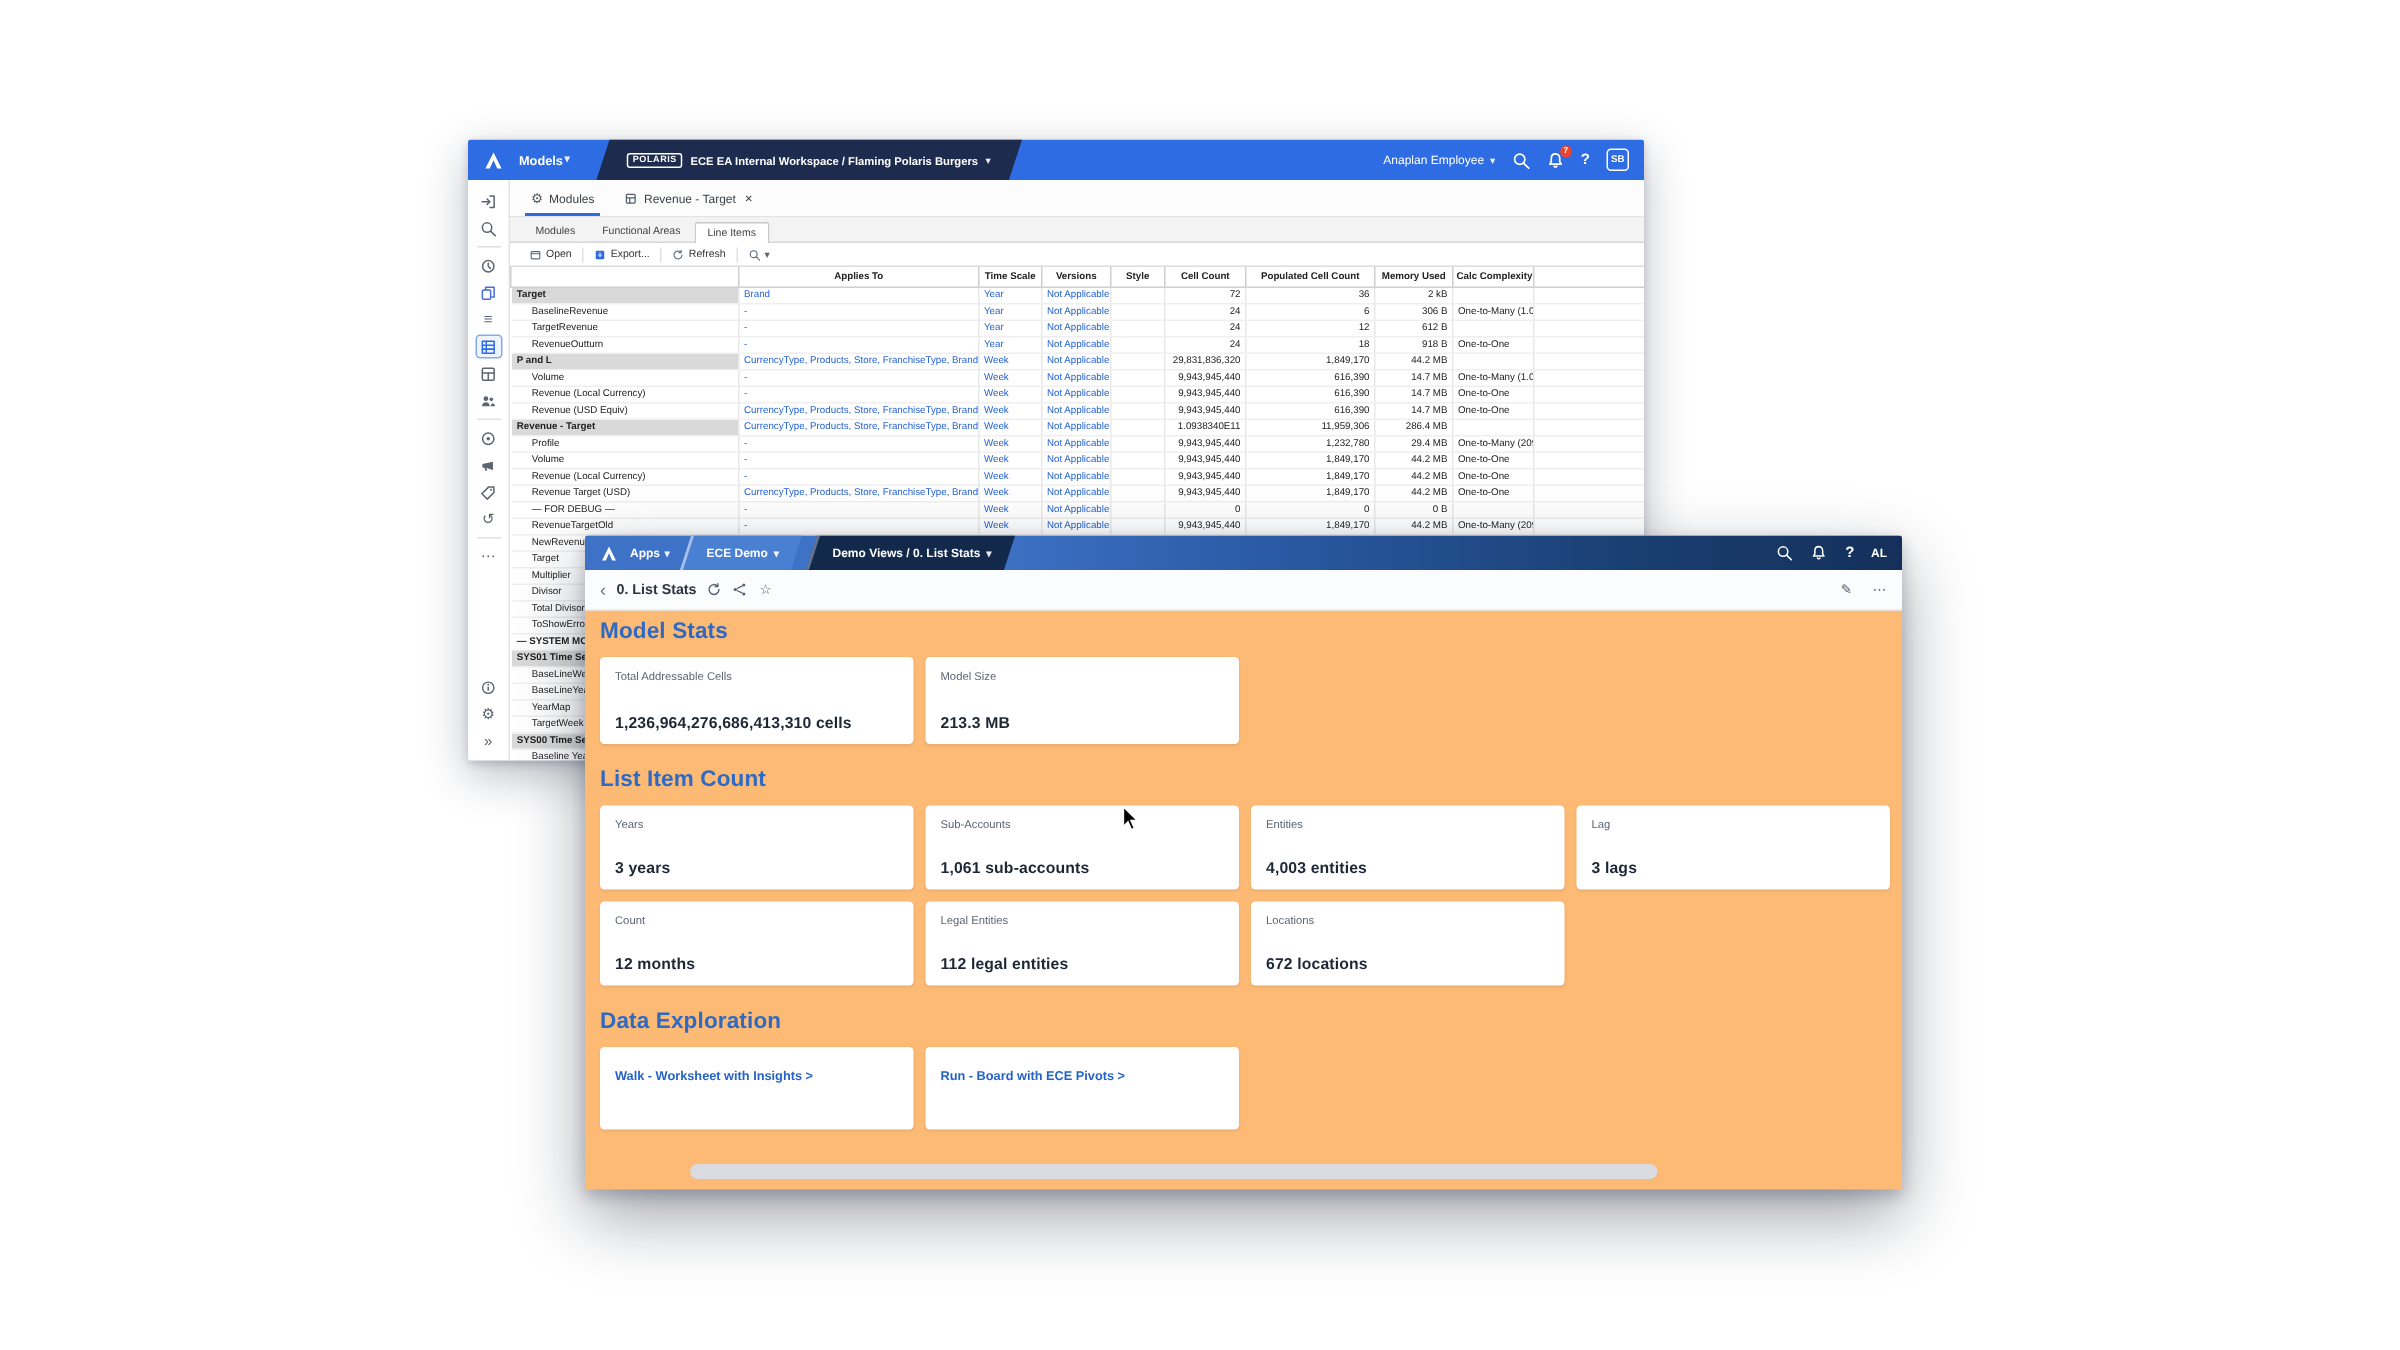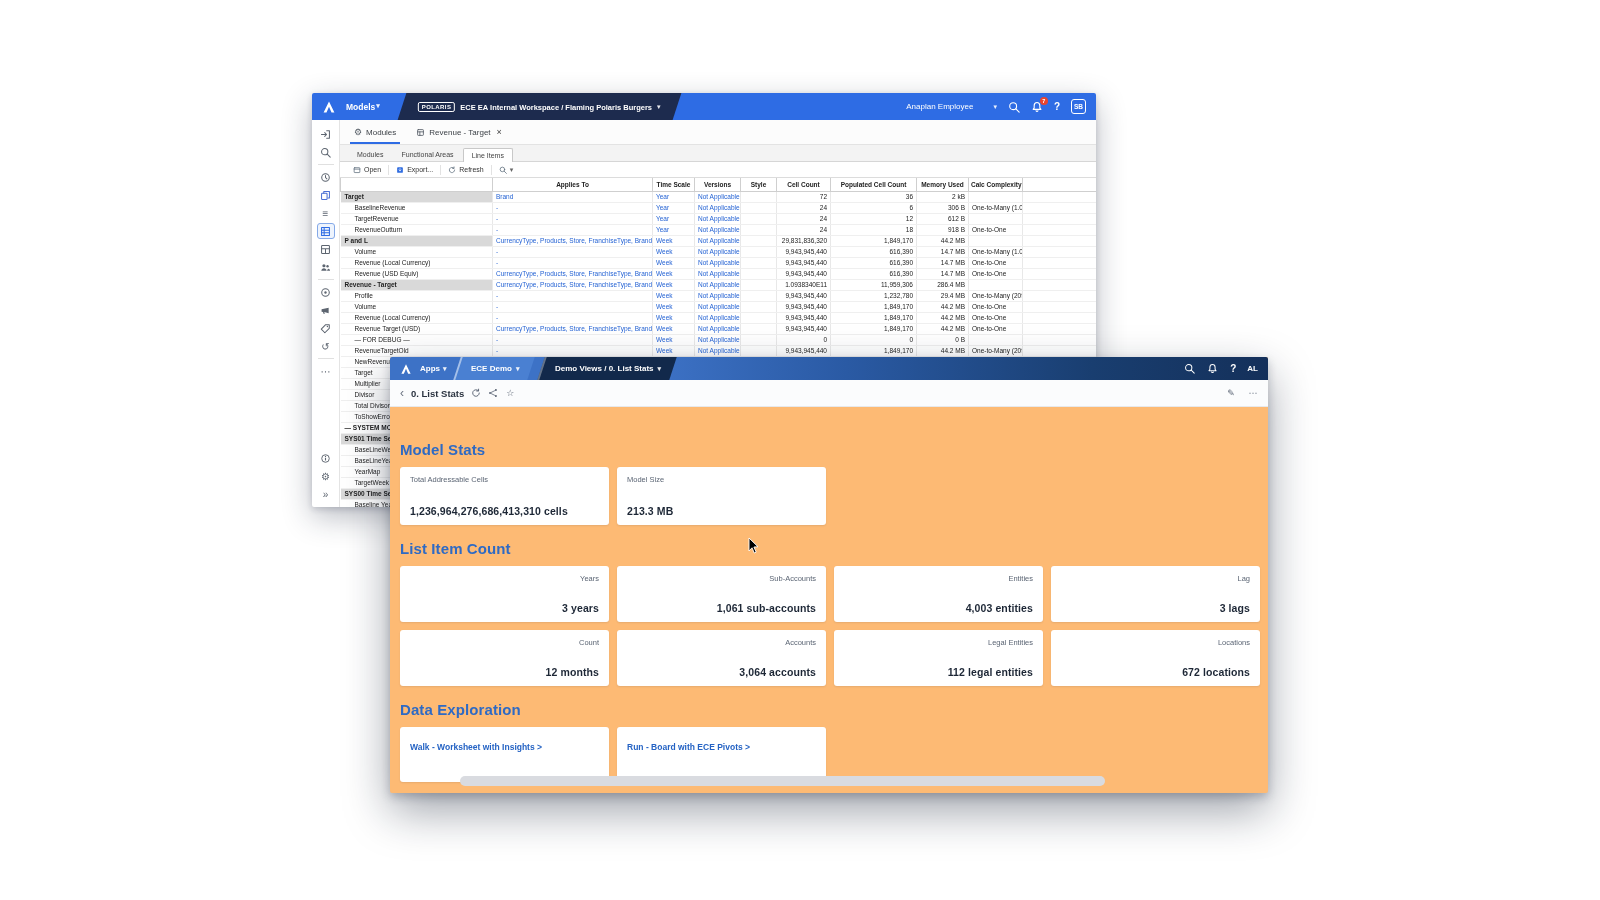--- a/index.html
+++ b/index.html
@@ -12,21 +12,21 @@
     display:flex; flex-direction:column; overflow:hidden; }
   .mw-navbar { height:27px; background:#2e6ce4; display:flex; align-items:center; color:#fff; padding:0 10px; gap:10px; flex:0 0 auto; }
   .logo-mark { width:14px; height:14px; display:flex; }
   .nav-menu { font-size:8.5px; display:flex; align-items:flex-start; gap:1px; font-weight:bold; }
   .chev { font-size:7px; opacity:.9; }
   .mw-crumb { height:27px; background:#1d2b4e; transform:skewX(-18deg); display:flex; align-items:center; padding:0 16px; margin-left:12px; }
   .mw-crumb-inner { transform:skewX(18deg); display:flex; align-items:center; gap:5px; }
   .badge-polaris { border:1px solid #fff; border-radius:2px; font-size:6px; font-weight:bold; letter-spacing:.4px; padding:1px 3px; }
   .crumb-text { font-size:7.5px; font-weight:bold; white-space:nowrap; }
   .mw-right { margin-left:auto; display:flex; align-items:center; gap:11px; }
-  .user-label { font-size:8px; display:flex; align-items:center; gap:20px; }
+  .user-label { font-size:8px; display:flex; align-items:center; gap:4px; }
   .nav-ic { width:12px; height:12px; color:#fff; display:flex; }
   .nav-ic svg { width:12px; height:12px; }
   .notif { position:relative; }
   .notif-badge { position:absolute; top:-4px; right:-5px; background:#e8442e; color:#fff; font-size:5.5px; font-weight:bold;
     border-radius:5px; min-width:8px; height:8px; line-height:8px; text-align:center; padding:0 1px; }
   .help-glyph { font-size:10px; font-weight:bold; }
   .avatar { width:15px; height:15px; border:1px solid #fff; border-radius:3px; font-size:6.5px; font-weight:bold;
     display:flex; align-items:center; justify-content:center; }
 
   .mw-body { display:flex; flex:1; min-height:0; }
@@ -88,25 +88,25 @@
 
   .aw-header { height:27px; background:#fbfcfd; border-bottom:1px solid #e7e9ec; display:flex; align-items:center; padding:0 10px; gap:7px; flex:0 0 auto; }
   .back-ic { font-size:12px; color:#6a7280; line-height:1; }
   .page-title { font-size:9.5px; color:#2b3340; font-weight:bold; }
   .hd-ic { width:10px; height:10px; color:#566070; display:flex; align-items:center; justify-content:center; font-size:9px; }
   .hd-ic svg { width:10px; height:10px; }
   .aw-header-right { margin-left:auto; display:flex; align-items:center; gap:12px; color:#566070; }
 
   .aw-content { flex:1; padding:0 10px; position:relative; }
   .section-title { font-size:15px; font-weight:bold; color:#2e6ac4; margin:15px 0 9px; letter-spacing:.1px; }
-  .section-title.first { margin-top:34px; }
+  .section-title.first { margin-top:5px; }
   .cards-grid { display:grid; grid-template-columns:repeat(4,209px); gap:8px; }
   .card { background:#fff; border-radius:3px; box-shadow:0 1px 2px rgba(25,35,55,.10); padding:8px 10px; height:58px;
     display:flex; flex-direction:column; justify-content:space-between; }
-  .card.small { height:56px;align-items:flex-end; }
+  .card.small { height:56px; }
   .card-label { font-size:7.5px; color:#5b6574; }
   .card-value { font-size:10.5px; color:#1d2736; font-weight:bold; letter-spacing:.1px; }
   .link-card { background:#fff; border-radius:3px; box-shadow:0 1px 2px rgba(25,35,55,.10); padding:9px 10px; height:55px; }
   .card-link { font-size:8.5px; color:#2563c4; font-weight:bold; }
   .bottom-pill { position:absolute; left:70px; bottom:7px; width:645px; height:10px; background:#d9dbe0; border-radius:5px; }
 
   .cursor { position:absolute; left:748px; top:537px; z-index:60; width:12px; }
 </style>
 </head>
 <body>
@@ -853,24 +853,20 @@
           <div class="card small">
             <div class="card-label">Lag</div>
             <div class="card-value">3 lags</div>
           </div>
 
           <div class="card small">
             <div class="card-label">Count</div>
             <div class="card-value">12 months</div>
           </div>
 
-          <div class="card small">
-            <div class="card-label">Accounts</div>
-            <div class="card-value">3,064 accounts</div>
-          </div>
 
           <div class="card small">
             <div class="card-label">Legal Entities</div>
             <div class="card-value">112 legal entities</div>
           </div>
 
           <div class="card small">
             <div class="card-label">Locations</div>
             <div class="card-value">672 locations</div>
           </div>

